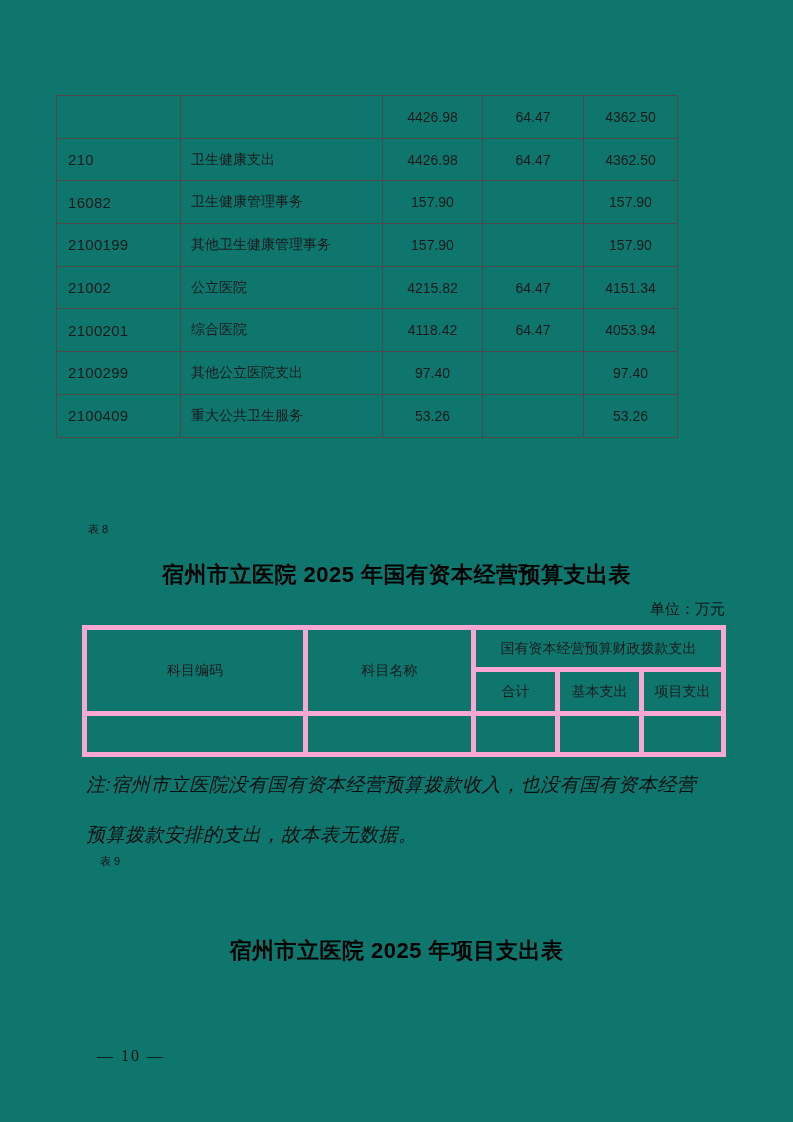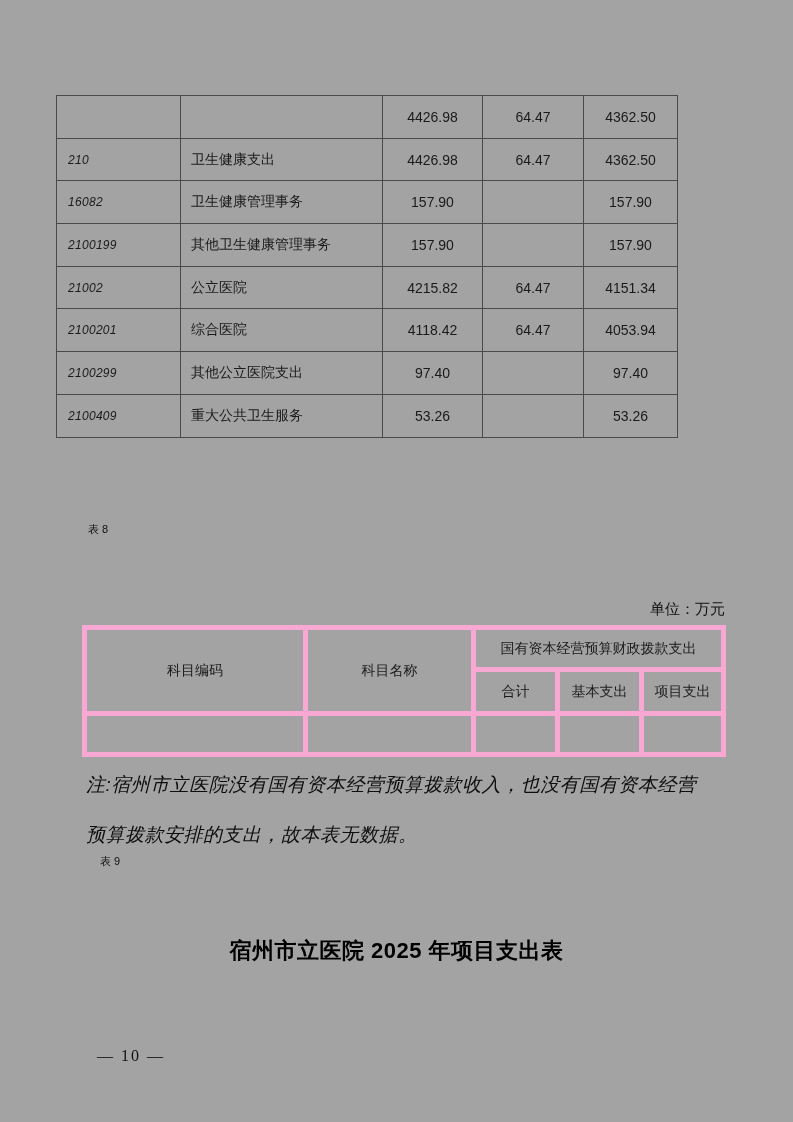--- a/index.html
+++ b/index.html
@@ -1,31 +1,31 @@
 <!DOCTYPE html>
 <html><head>
 <meta charset="utf-8">
 <style>
   * { margin:0; padding:0; box-sizing:border-box; }
   html,body { background:#ffffff; }
   .page {
     position:relative;
     width:793px; height:1122px;
-    background:#a3a3a3;
+    background:#0f766e;
     font-family:"Liberation Sans", sans-serif;
     color:#1a1a1a;
     overflow:hidden;
   }
   table { border-collapse:collapse; table-layout:fixed; }
 
   
   .t1 { position:absolute; left:56px; top:95px; width:621px; }
   .t1 tr { height:42.7px; }
   .t1 td { border:1px solid #4a4a4a; vertical-align:middle; overflow:hidden; white-space:nowrap; }
-  .t1 td.code { font-size:12px; padding-left:11px; text-align:left; letter-spacing:0.3px;font-style:italic; }
+  .t1 td.code { font-size:15px; padding-left:11px; text-align:left; letter-spacing:0.3px; }
   .t1 td.name { font-size:14px; padding-left:10px; text-align:left; }
   .t1 td.num  { font-size:14px; text-align:center; }
 
   
   .tbl-label { position:absolute; font-size:11px; color:#111; }
   .lbl8 { left:88px;  top:522px; }
   .lbl9 { left:100px; top:854px; }
   .doc-title {
     position:absolute; left:0; width:793px;
     text-align:center; font-weight:700; color:#000;
@@ -125,20 +125,21 @@
         <td class="code">2100409</td>
         <td class="name">重大公共卫生服务</td>
         <td class="num">53.26</td>
         <td class="num"></td>
         <td class="num">53.26</td>
       </tr>
     </tbody>
   </table>
 
   <div class="tbl-label lbl8">表 8</div>
+  <div class="doc-title title1">宿州市立医院 2025 年国有资本经营预算支出表</div>
   <div class="unit-label">单位：万元</div>
 
   <table class="t2">
     <colgroup>
       <col style="width:221px">
         <col style="width:168px">
         <col style="width:84px">
         <col style="width:84px">
         <col style="width:82px">
     </colgroup>

